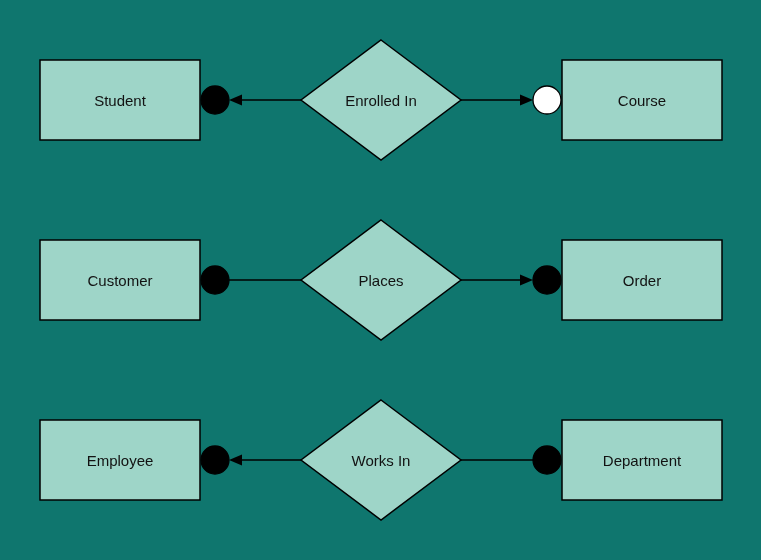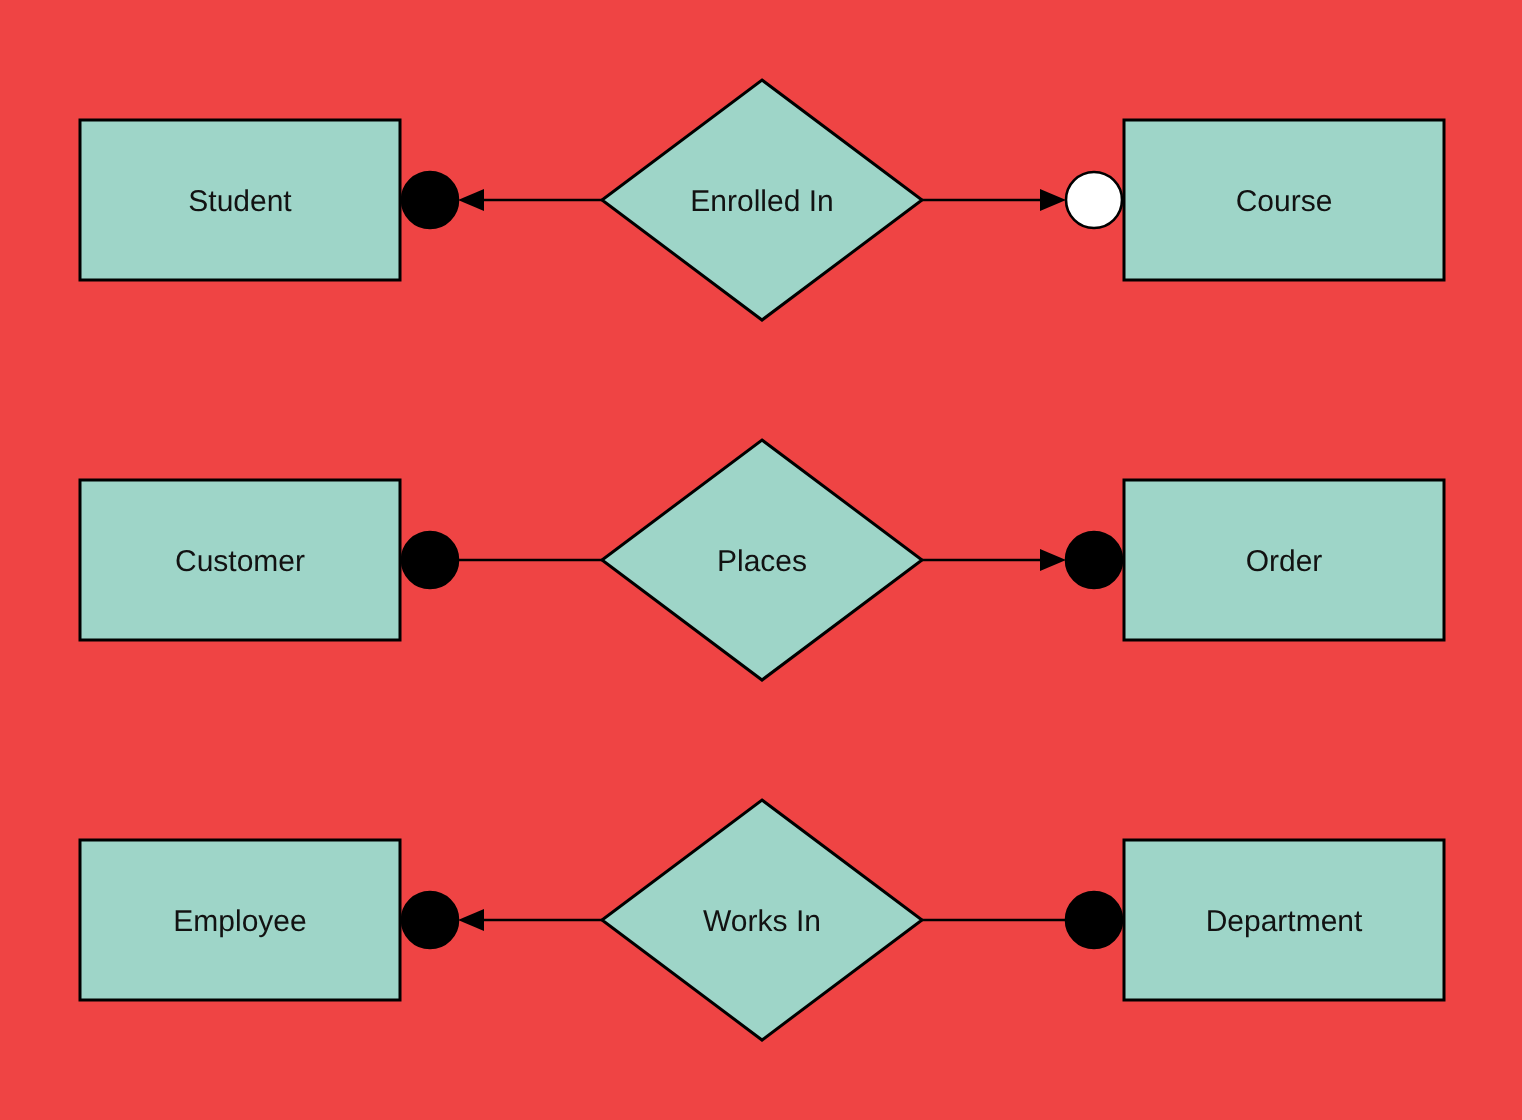--- a/index.html
+++ b/index.html
@@ -4,21 +4,21 @@
 <style>
   html, body {
     margin: 0;
     padding: 0;
     background: #ffffff;
   }
   .canvas-wrap {
     position: relative;
     width: 761px;
     height: 560px;
-    background: #ef4444;
+    background: #0f766e;
     overflow: hidden;
   }
   svg {
     display: block;
     font-family: "Liberation Sans", sans-serif;
   }
   .shape {
     stroke: #000000;
     stroke-width: 1.5;
   }

